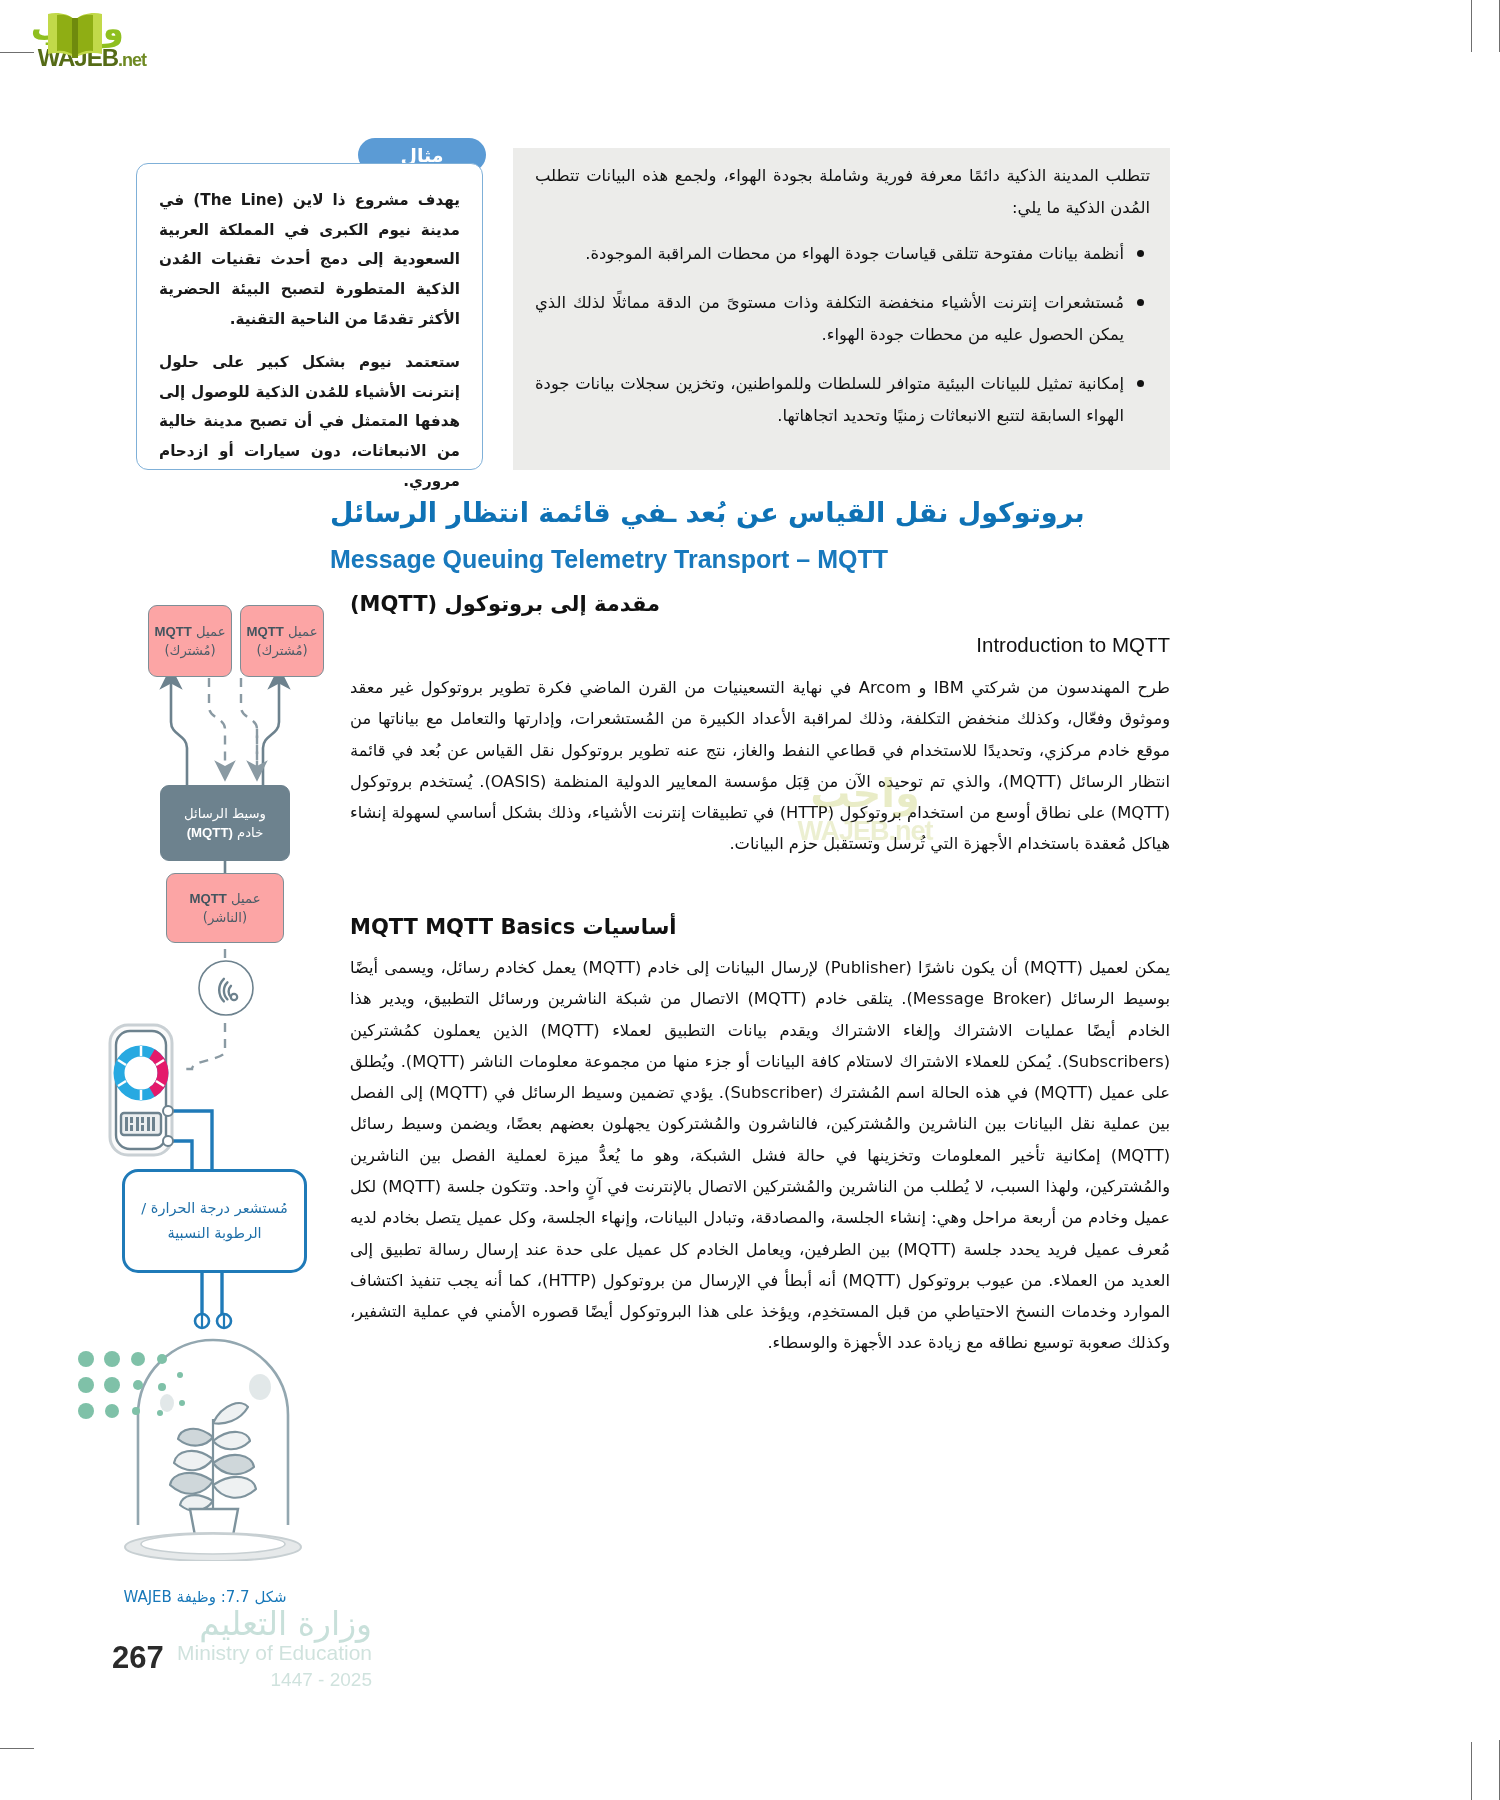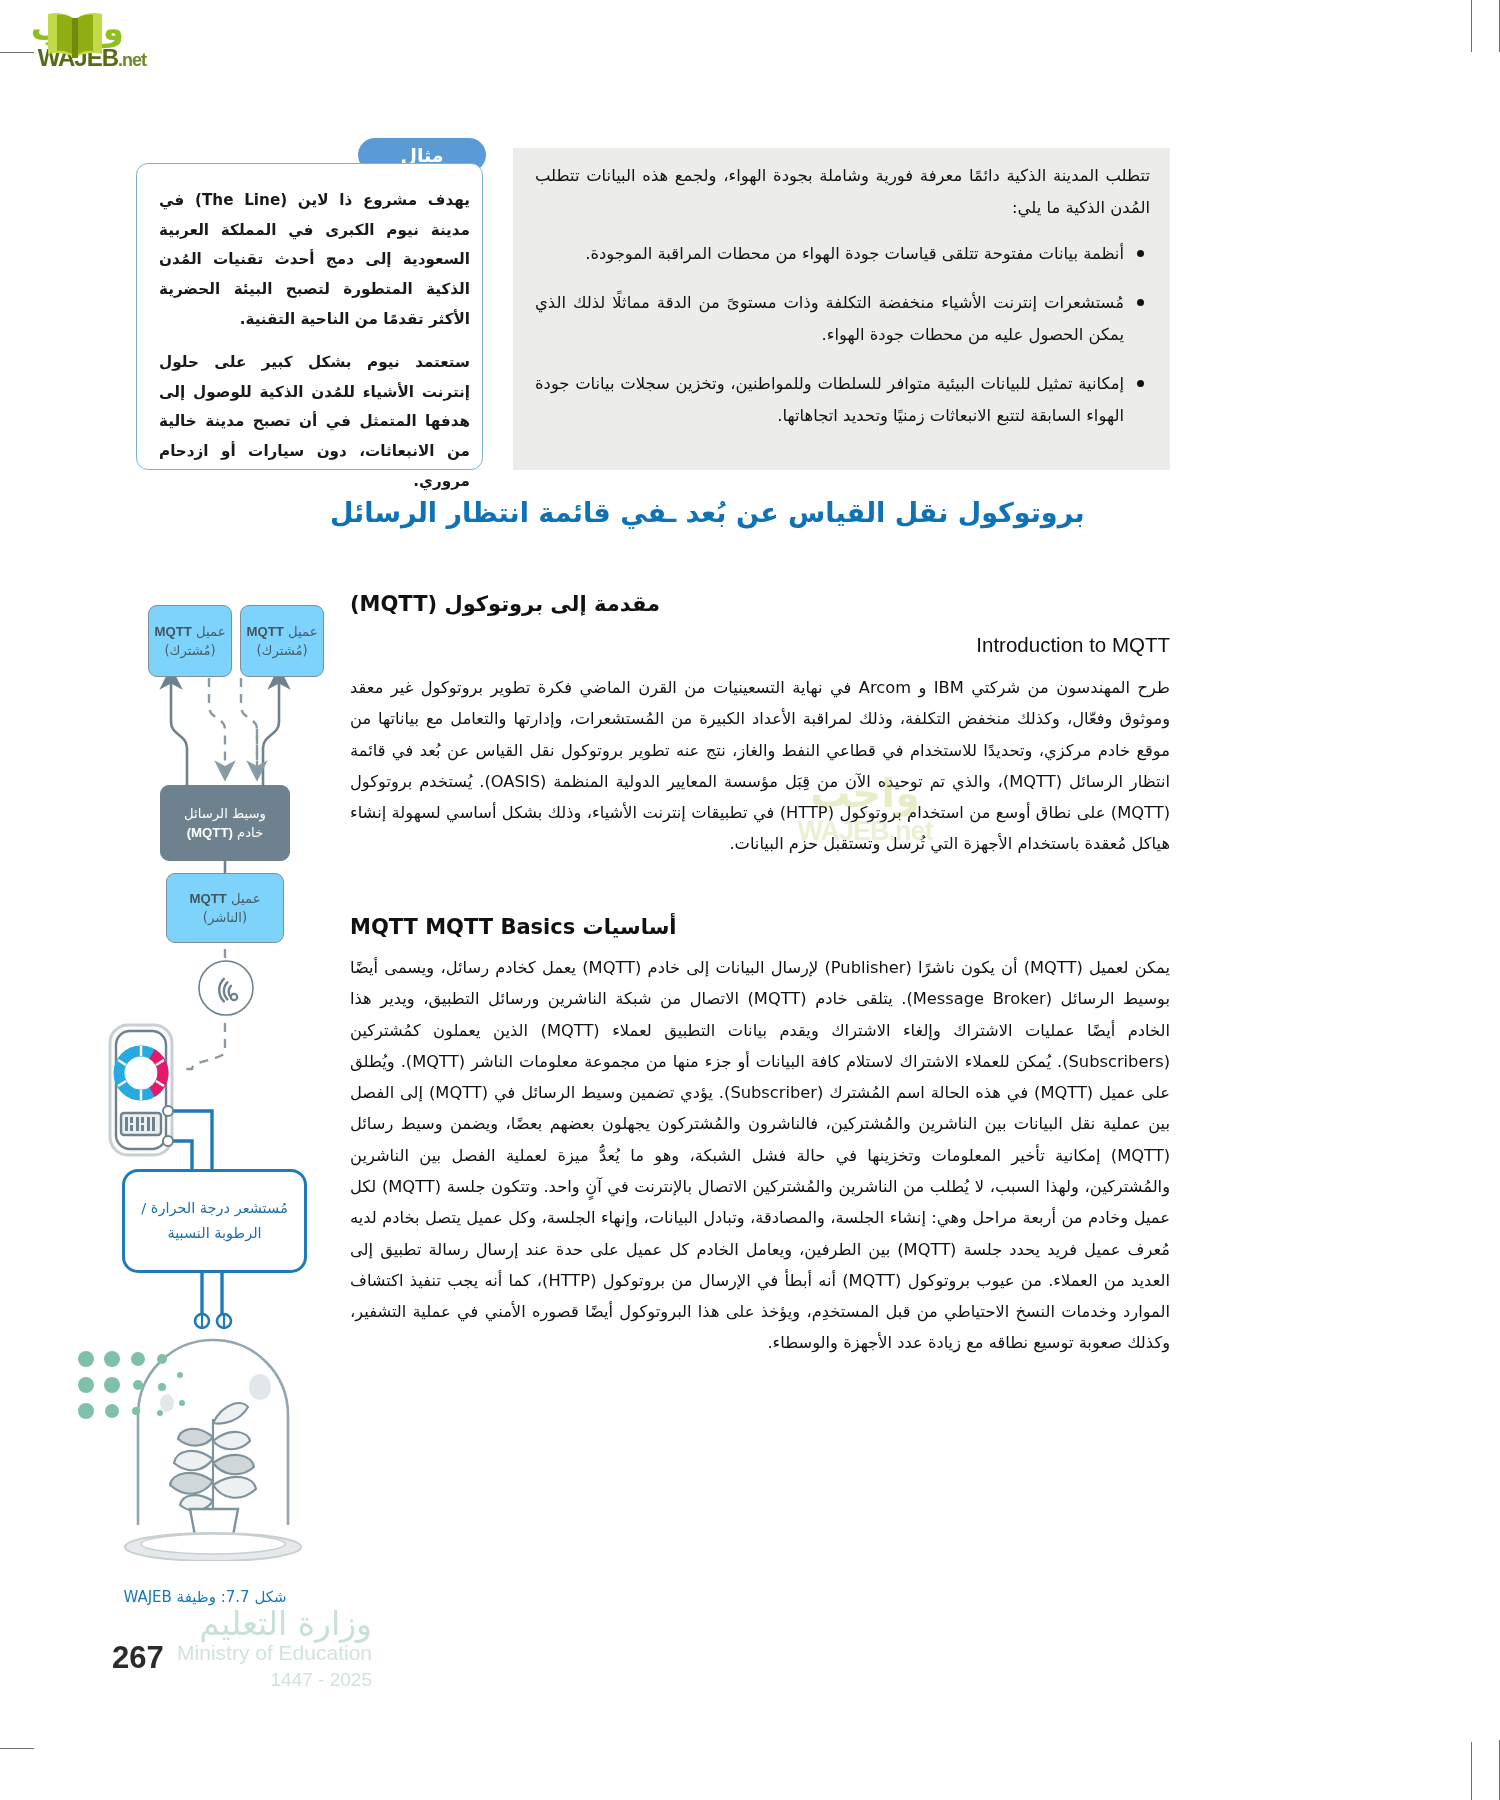--- a/index.html
+++ b/index.html
@@ -33,21 +33,21 @@
   
   .example-tab {
     position:absolute; left:358px; top:138px; width:128px; height:34px;
     background:#5b9bd5; border-radius:17px;
     color:#fff; font-size:19px; font-weight:bold; text-align:center; line-height:34px;
     font-family:"DejaVu Sans", sans-serif;
   }
   .example-box {
     position:absolute; left:136px; top:163px; width:347px; height:307px;
     border:1.6px solid #7fb0d8; border-radius:12px; background:#fff;
-    padding:22px 12px 12px 22px;
+    padding:22px 22px 12px 22px;
   }
   .example-box p {
     font-family:"DejaVu Sans", sans-serif;
     font-size:15.2px; font-weight:bold; color:#1a1a1a;
     line-height:1.95; text-align:justify; direction:rtl;
   }
   .example-box p + p { margin-top:14px; }
 
   
   .intro-panel {
@@ -102,21 +102,21 @@
     position:absolute; width:820px; right:330px;
     font-family:"DejaVu Sans", sans-serif; font-size:16.3px; color:#111;
     line-height:1.92; text-align:justify; direction:rtl;
   }
 
   
   .diagram { position:absolute; left:70px; top:555px; width:270px; height:1040px; }
 
   .node {
     position:absolute; border:1.5px solid #7d8e96; border-radius:9px;
-    background:#7dd3fc; color:#4a5b66;
+    background:#fca5a5; color:#4a5b66;
     font-family:"DejaVu Sans", sans-serif; font-size:13.2px;
     text-align:center; direction:rtl; line-height:1.45;
     display:flex; flex-direction:column; align-items:center; justify-content:center;
   }
   .node b { font-family:"Liberation Sans", sans-serif; font-weight:bold; color:#44555f; }
   .node.broker {
     background:#6d828e; border-color:#6d828e; color:#fff;
   }
   .node.broker b { color:#fff; }
 
@@ -203,20 +203,21 @@
   <div class="intro-panel">
     <div class="lead">تتطلب المدينة الذكية دائمًا معرفة فورية وشاملة بجودة الهواء، ولجمع هذه البيانات تتطلب المُدن الذكية ما يلي:</div>
     <ul>
       <li>أنظمة بيانات مفتوحة تتلقى قياسات جودة الهواء من محطات المراقبة الموجودة.</li>
       <li>مُستشعرات إنترنت الأشياء منخفضة التكلفة وذات مستوىً من الدقة مماثلًا لذلك الذي يمكن الحصول عليه من محطات جودة الهواء.</li>
       <li>إمكانية تمثيل للبيانات البيئية متوافر للسلطات وللمواطنين، وتخزين سجلات بيانات جودة الهواء السابقة لتتبع الانبعاثات زمنيًا وتحديد اتجاهاتها.</li>
     </ul>
   </div>
 
   <div class="sec-head-ar">بروتوكول نقل القياس عن بُعد ـفي قائمة انتظار الرسائل</div>
+  <div class="sec-head-en">Message Queuing Telemetry Transport – MQTT</div>
 
   <div class="sub-ar" style="top:592px;">مقدمة إلى بروتوكول (MQTT)</div>
   <div class="sub-en" style="top:633px;">Introduction to MQTT</div>
   <div class="body-par" style="top:672px; height:225px;">طرح المهندسون من شركتي IBM و Arcom في نهاية التسعينيات من القرن الماضي فكرة تطوير بروتوكول غير معقد وموثوق وفعّال، وكذلك منخفض التكلفة، وذلك لمراقبة الأعداد الكبيرة من المُستشعرات، وإدارتها والتعامل مع بياناتها من موقع خادم مركزي، وتحديدًا للاستخدام في قطاعي النفط والغاز، نتج عنه تطوير بروتوكول نقل القياس عن بُعد في قائمة انتظار الرسائل (MQTT)، والذي تم توحيده الآن من قِبَل مؤسسة المعايير الدولية المنظمة (OASIS). يُستخدم بروتوكول (MQTT) على نطاق أوسع من استخدام بروتوكول (HTTP) في تطبيقات إنترنت الأشياء، وذلك بشكل أساسي لسهولة إنشاء هياكل مُعقدة باستخدام الأجهزة التي تُرسل وتستقبل حزم البيانات.</div>
 
   <div class="sub-mixed" style="top:915px;">أساسيات MQTT  MQTT Basics</div>
   <div class="body-par" style="top:952px; height:480px;">يمكن لعميل (MQTT) أن يكون ناشرًا (Publisher) لإرسال البيانات إلى خادم (MQTT) يعمل كخادم رسائل، ويسمى أيضًا بوسيط الرسائل (Message Broker). يتلقى خادم (MQTT) الاتصال من شبكة الناشرين ورسائل التطبيق، ويدير هذا الخادم أيضًا عمليات الاشتراك وإلغاء الاشتراك ويقدم بيانات التطبيق لعملاء (MQTT) الذين يعملون كمُشتركين (Subscribers). يُمكن للعملاء الاشتراك لاستلام كافة البيانات أو جزء منها من مجموعة معلومات الناشر (MQTT). ويُطلق على عميل (MQTT) في هذه الحالة اسم المُشترك (Subscriber). يؤدي تضمين وسيط الرسائل في (MQTT) إلى الفصل بين عملية نقل البيانات بين الناشرين والمُشتركين، فالناشرون والمُشتركون يجهلون بعضهم بعضًا، ويضمن وسيط رسائل (MQTT) إمكانية تأخير المعلومات وتخزينها في حالة فشل الشبكة، وهو ما يُعدُّ ميزة لعملية الفصل بين الناشرين والمُشتركين، ولهذا السبب، لا يُطلب من الناشرين والمُشتركين الاتصال بالإنترنت في آنٍ واحد. وتتكون جلسة (MQTT) لكل عميل وخادم من أربعة مراحل وهي: إنشاء الجلسة، والمصادقة، وتبادل البيانات، وإنهاء الجلسة، وكل عميل يتصل بخادم لديه مُعرف عميل فريد يحدد جلسة (MQTT) بين الطرفين، ويعامل الخادم كل عميل على حدة عند إرسال رسالة تطبيق إلى العديد من العملاء. من عيوب بروتوكول (MQTT) أنه أبطأ في الإرسال من بروتوكول (HTTP)، كما أنه يجب تنفيذ اكتشاف الموارد وخدمات النسخ الاحتياطي من قبل المستخدِم، ويؤخذ على هذا البروتوكول أيضًا قصوره الأمني في عملية التشفير، وكذلك صعوبة توسيع نطاقه مع زيادة عدد الأجهزة والوسطاء.</div>
 
   <div class="wm-wajeb">
     <div class="ar">واجب</div>

